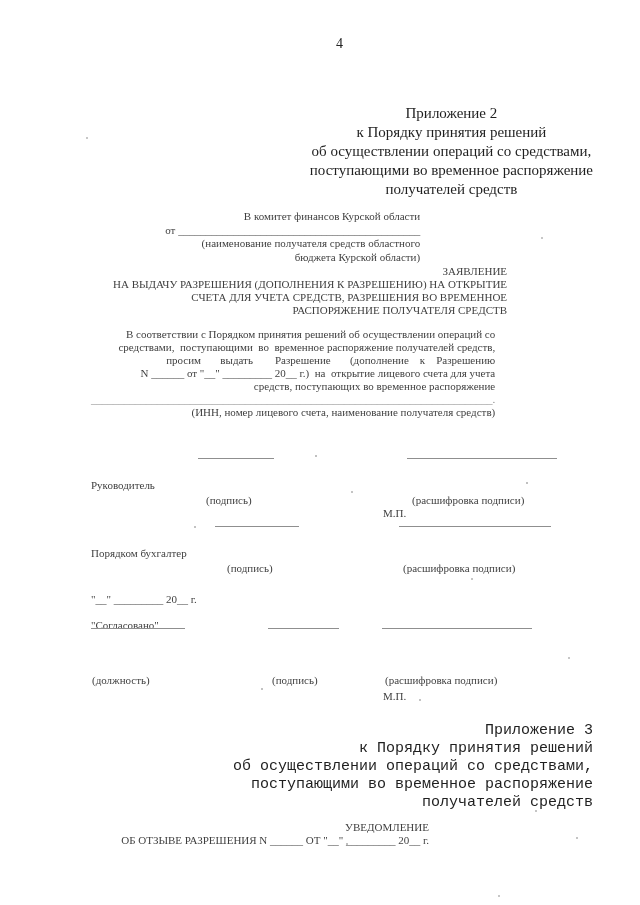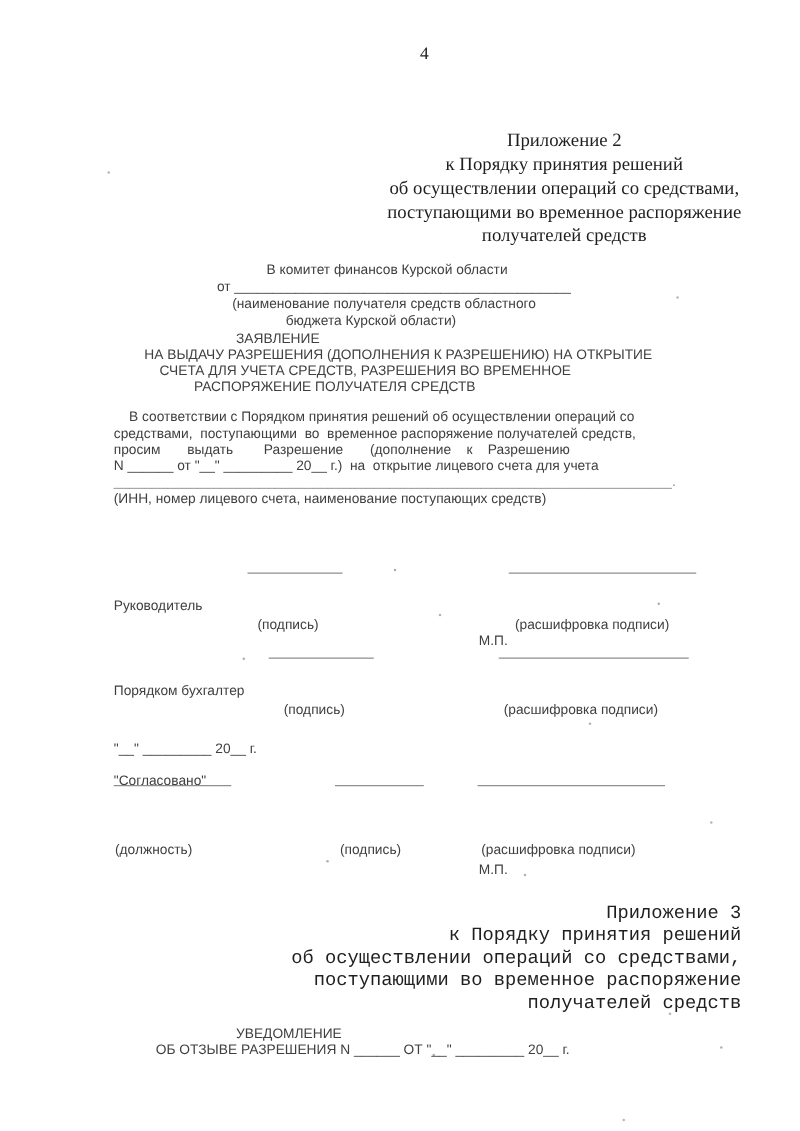--- a/index.html
+++ b/index.html
@@ -7,24 +7,25 @@
     position: relative;
     width: 640px;
     height: 905px;
     background: #ffffff;
     overflow: hidden;
     font-family: "Liberation Mono", "DejaVu Sans Mono", monospace;
     color: #3f3f3f;
   }
   .abs { position: absolute; }
   .mono {
-    font-family: Liberation Sans, sans-serif;
+    font-family: Liberation Serif, serif;
     font-size: 11px;
     line-height: 13px;
     color: #3f3f3f;
+    text-align: right;
   }
   .mono .line { white-space: pre; }
   .mono-sm { font-size: 11px; white-space: pre; margin-top: 33px; }
   .serif-block {
     font-family: "Liberation Serif", "DejaVu Serif", serif;
     font-size: 15px;
     color: #1f1f1f;
     text-align: right;
   }
   .serif-block .line { white-space: nowrap; }
@@ -86,22 +87,23 @@
     <div class="line">        НА ВЫДАЧУ РАЗРЕШЕНИЯ (ДОПОЛНЕНИЯ К РАЗРЕШЕНИЮ) НА ОТКРЫТИЕ</div>
     <div class="line">            СЧЕТА ДЛЯ УЧЕТА СРЕДСТВ, РАЗРЕШЕНИЯ ВО ВРЕМЕННОЕ</div>
     <div class="line">                     РАСПОРЯЖЕНИЕ ПОЛУЧАТЕЛЯ СРЕДСТВ</div>
   </div>
 
   <div class="abs mono" style="left:91px; top:328px;">
     <div class="line">    В соответствии с Порядком принятия решений об осуществлении операций со</div>
     <div class="line">средствами,  поступающими  во  временное распоряжение получателей средств,</div>
     <div class="line">просим       выдать        Разрешение       (дополнение    к    Разрешению</div>
     <div class="line">N ______ от "__" _________ 20__ г.)  на  открытие лицевого счета для учета</div>
+    <div class="line">средств, поступающих во временное распоряжение</div>
     <div class="line faint">_________________________________________________________________________.</div>
-    <div class="line">(ИНН, номер лицевого счета, наименование поступающих средств)</div>
+    <div class="line">(ИНН, номер лицевого счета, наименование получателя средств)</div>
   </div>
 
   <div class="abs mono mono-sm" style="left:91px; top:446px;">Руководитель</div>
   <div class="rule" style="left:198px; top:458px; width:76px;"></div>
   <div class="rule" style="left:407px; top:458px; width:150px;"></div>
   <div class="abs mono mono-sm" style="left:206px; top:461px;">(подпись)</div>
   <div class="abs mono mono-sm" style="left:412px; top:461px;">(расшифровка подписи)</div>
   <div class="abs mono mono-sm" style="left:383px; top:474px;">М.П.</div>
 
   <div class="abs mono mono-sm" style="left:91px; top:514px;">Порядком бухгалтер</div>

